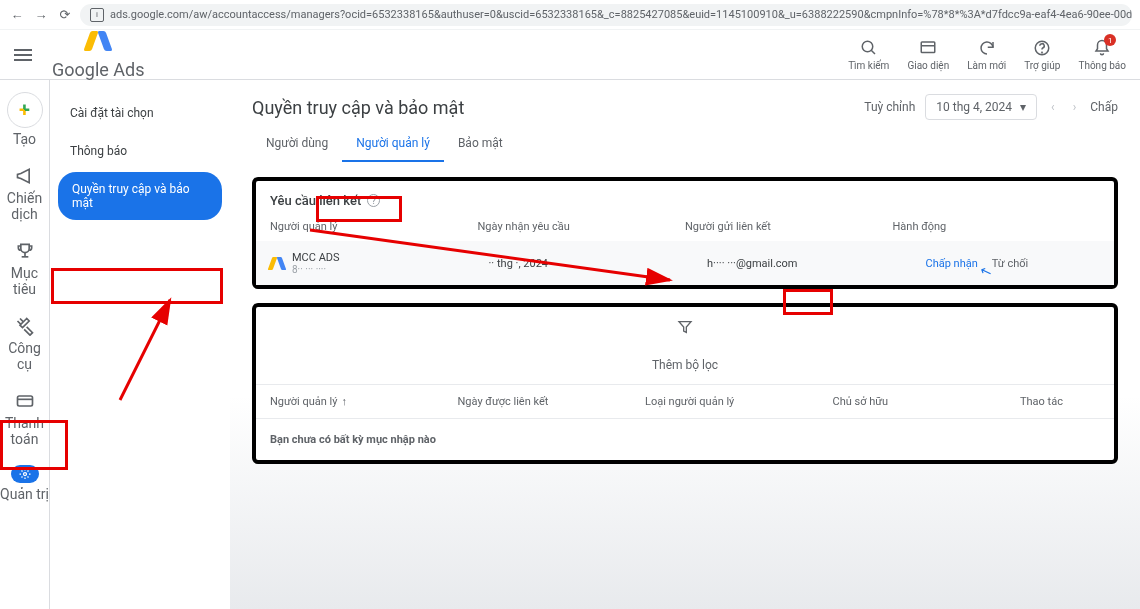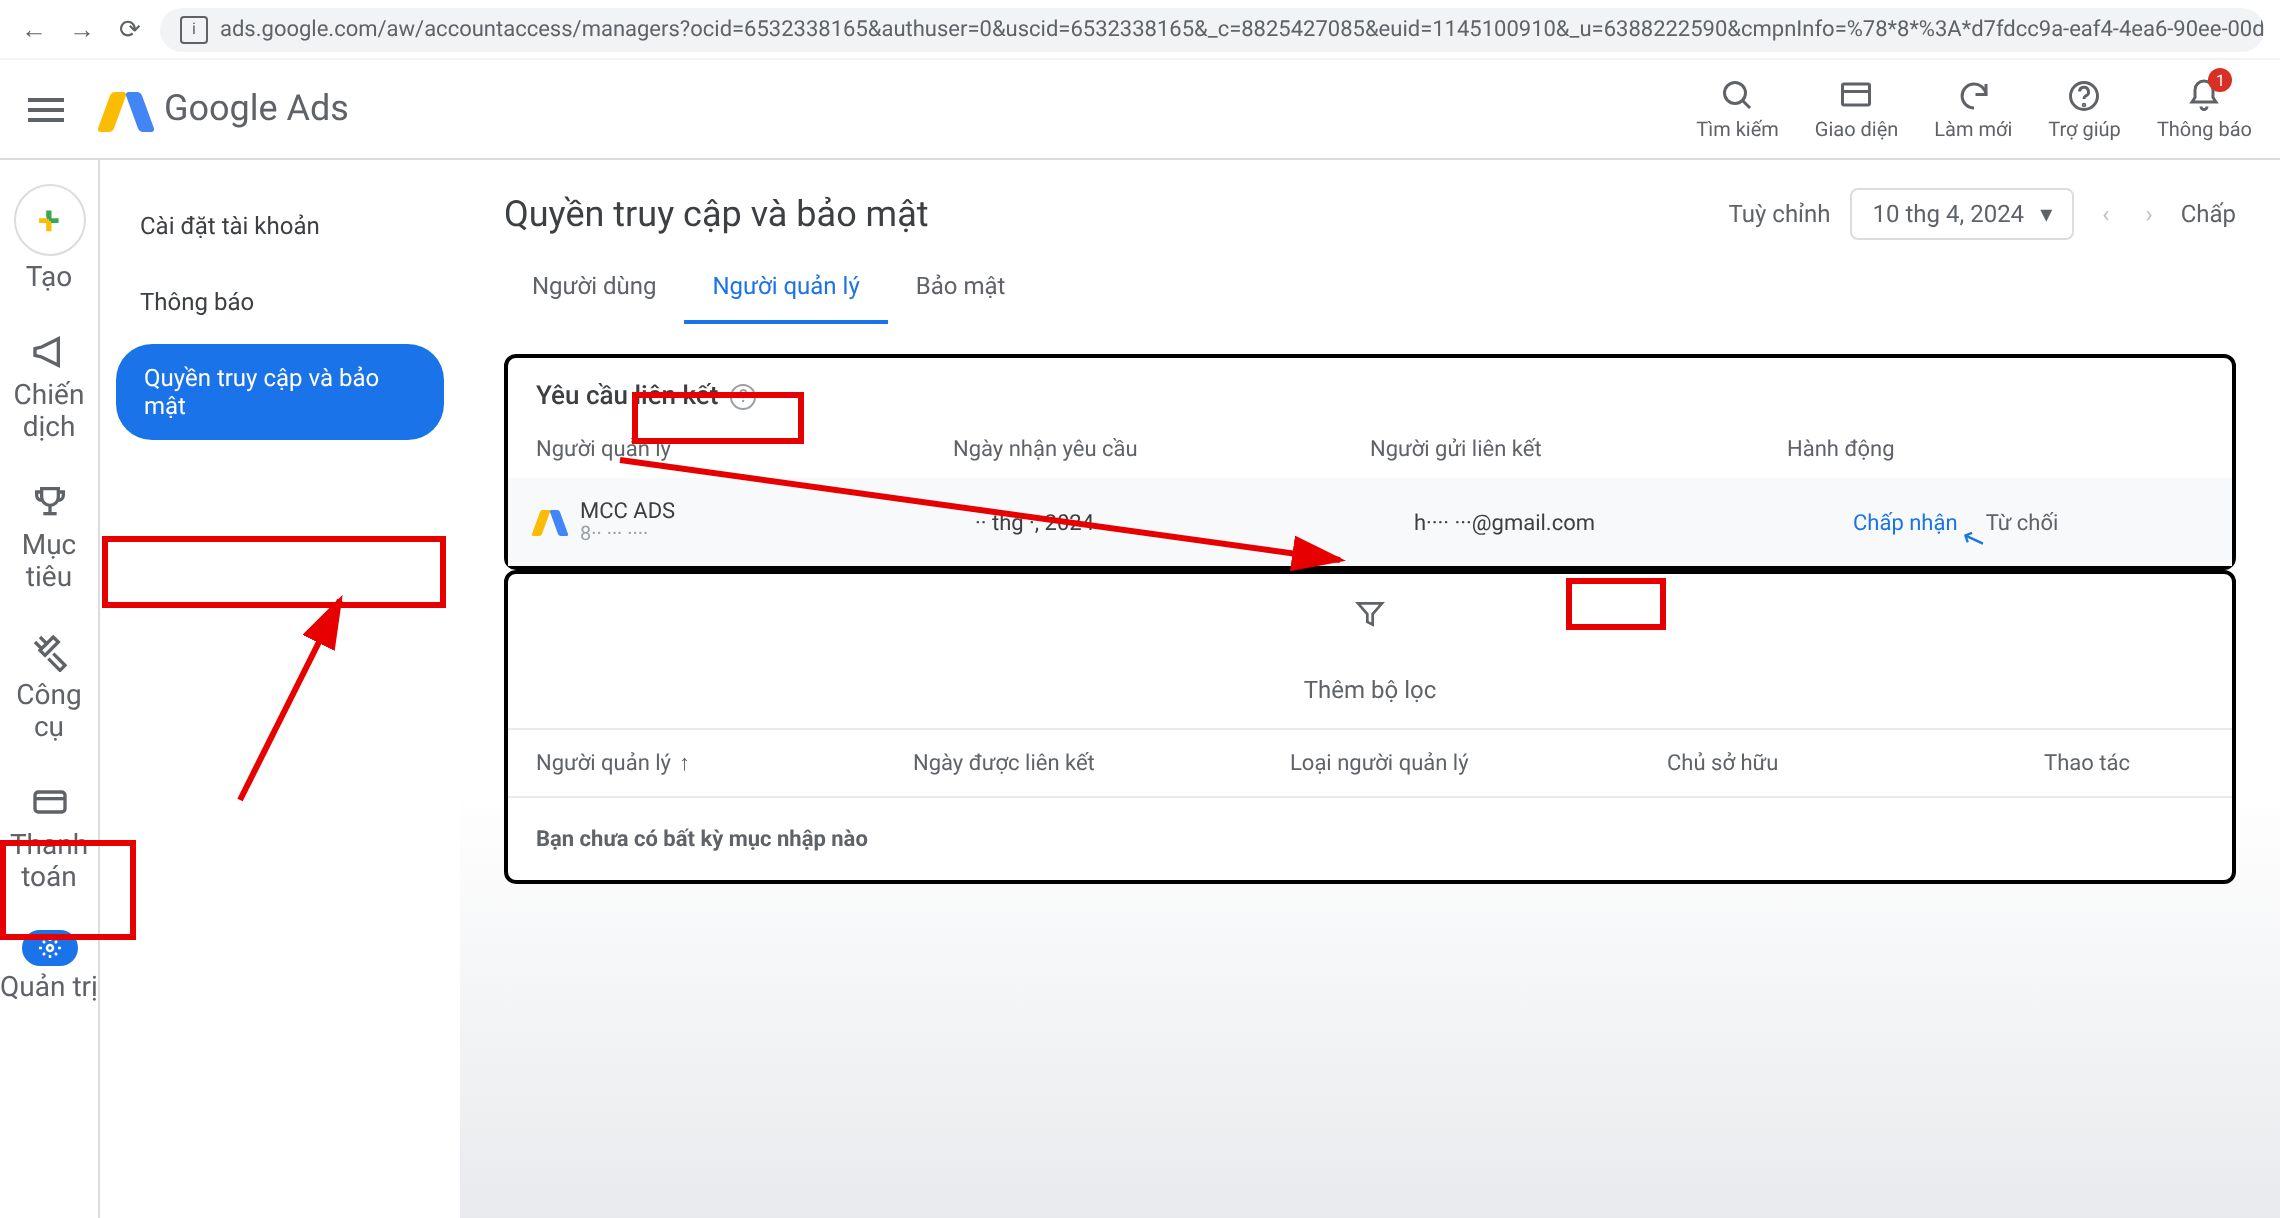--- a/index.html
+++ b/index.html
@@ -8,21 +8,21 @@
     
     .browser-bar { height: 30px; background: #fff; display: flex; align-items: center; padding: 0 8px; gap: 6px; border-bottom: 1px solid #f1f3f4; }
     .browser-nav-btn { width: 18px; height: 18px; display: flex; align-items: center; justify-content: center; color: #5f6368; cursor: pointer; }
     .url-bar { flex: 1; height: 22px; background: #f1f3f4; border-radius: 12px; display: flex; align-items: center; padding: 0 10px; font-size: 11px; color: #5f6368; gap: 6px; overflow: hidden; white-space: nowrap; }
     .url-icon { width: 14px; height: 14px; border: 1px solid #5f6368; border-radius: 2px; display: flex; align-items: center; justify-content: center; font-size: 8px; flex-shrink: 0; }
     
     
     .app-bar { height: 50px; background: #fff; display: flex; align-items: center; padding: 0 14px; border-bottom: 1px solid #dadce0; }
     .menu-btn { width: 24px; height: 24px; display: flex; flex-direction: column; justify-content: center; gap: 3px; margin-right: 14px; cursor: pointer; }
     .menu-btn span { height: 2px; background: #5f6368; width: 18px; }
-    .logo-wrap { display: flex; align-items: center; gap: 8px; }
+    .logo-wrap { display: flex; align-items: center; gap: 8px; flex-direction: column; }
     .logo-a { width: 22px; height: 22px; position: relative; }
     .logo-a::before { content: ''; position: absolute; left: 0; bottom: 0; width: 8px; height: 20px; background: #fbbc04; transform: skewX(-20deg); border-radius: 2px; }
     .logo-a::after { content: ''; position: absolute; right: 0; bottom: 0; width: 8px; height: 20px; background: #4285f4; transform: skewX(20deg); border-radius: 2px; }
     .logo-text { font-size: 18px; color: #5f6368; font-weight: 400; }
     .app-bar-right { margin-left: auto; display: flex; gap: 18px; }
     .top-action { display: flex; flex-direction: column; align-items: center; gap: 2px; color: #5f6368; cursor: pointer; }
     .top-action-icon { width: 20px; height: 20px; display: flex; align-items: center; justify-content: center; }
     .top-action-label { font-size: 10px; }
     .notif-wrap { position: relative; }
     .notif-badge { position: absolute; top: -4px; right: -4px; width: 12px; height: 12px; background: #d93025; border-radius: 50%; color: #fff; font-size: 8px; display: flex; align-items: center; justify-content: center; }
@@ -51,21 +51,21 @@
     .head-right { margin-left: auto; display: flex; align-items: center; gap: 10px; font-size: 12px; color: #5f6368; }
     .date-select { border: 1px solid #dadce0; border-radius: 4px; padding: 5px 10px; display: flex; align-items: center; gap: 8px; cursor: pointer; }
     .nav-arr { color: #bdc1c6; cursor: pointer; padding: 0 4px; }
     
     
     .tabs { display: flex; gap: 0; border-bottom: 1px solid transparent; margin-bottom: 14px; }
     .tab { padding: 10px 14px; font-size: 12px; color: #5f6368; cursor: pointer; }
     .tab.active { color: #1a73e8; border-bottom: 2px solid #1a73e8; }
     
     
-    .card { background: #fff; border: 2px solid #000000; border-radius: 6px; }
+    .card { background: #fff; border: 4px solid #000000; border-radius: 6px; margin-bottom: 14px; }
     .card-head { padding: 12px 14px 8px; display: flex; align-items: center; gap: 6px; font-size: 13px; font-weight: 500; }
     .help-icon { width: 13px; height: 13px; border: 1px solid #9aa0a6; border-radius: 50%; font-size: 9px; display: flex; align-items: center; justify-content: center; color: #9aa0a6; }
     .req-header { display: flex; padding: 4px 14px 8px; font-size: 11px; color: #5f6368; }
     .req-header > div, .req-row > div { flex: 1; }
     .req-row { display: flex; padding: 10px 14px; font-size: 11px; align-items: center; background: #f8f9fa; gap: 44px; }
     .mgr-cell { display: flex; align-items: center; gap: 8px; }
     .mgr-logo { width: 14px; height: 14px; position: relative; flex-shrink: 0; }
     .mgr-logo::before { content: ''; position: absolute; left: 0; bottom: 0; width: 5px; height: 13px; background: #fbbc04; transform: skewX(-20deg); border-radius: 1px; }
     .mgr-logo::after { content: ''; position: absolute; right: 0; bottom: 0; width: 5px; height: 13px; background: #4285f4; transform: skewX(20deg); border-radius: 1px; }
     .mgr-name { font-size: 11px; }
@@ -214,21 +214,21 @@
           <svg width="12" height="12" viewBox="0 0 24 24" fill="none" stroke="#fff" stroke-width="2.5">
             <circle cx="12" cy="12" r="3"></circle>
             <path d="M12 2v3M12 19v3M4 12H1M23 12h-3M5 5l2 2M17 17l2 2M5 19l2-2M17 7l2-2"></path>
           </svg>
         </div>
       <span class="rail-label">Quản trị</span>
     </div>
   </div>
 
   <div class="sidebar">
-    <div class="side-item">Cài đặt tài khoản</div>
+    <div class="side-item">Cài đặt tài chọn</div>
     <div class="side-item">Thông báo</div>
     <div class="side-pill">Quyền truy cập và bảo mật</div>
   </div>
 
   <div class="main">
     <div class="page-head">
       <div class="page-title">Quyền truy cập và bảo mật</div>
       <div class="head-right">
         <span>Tuỳ chỉnh</span>
         <div class="date-select">

